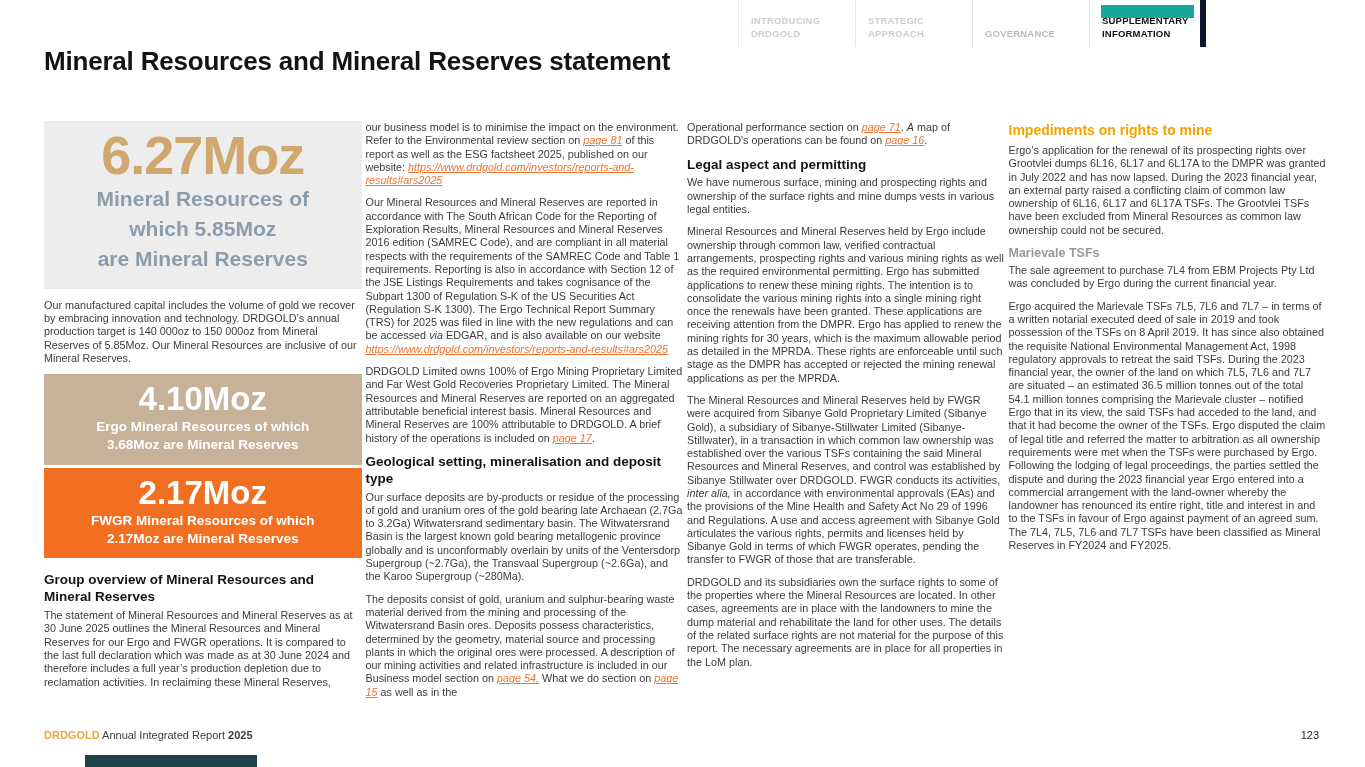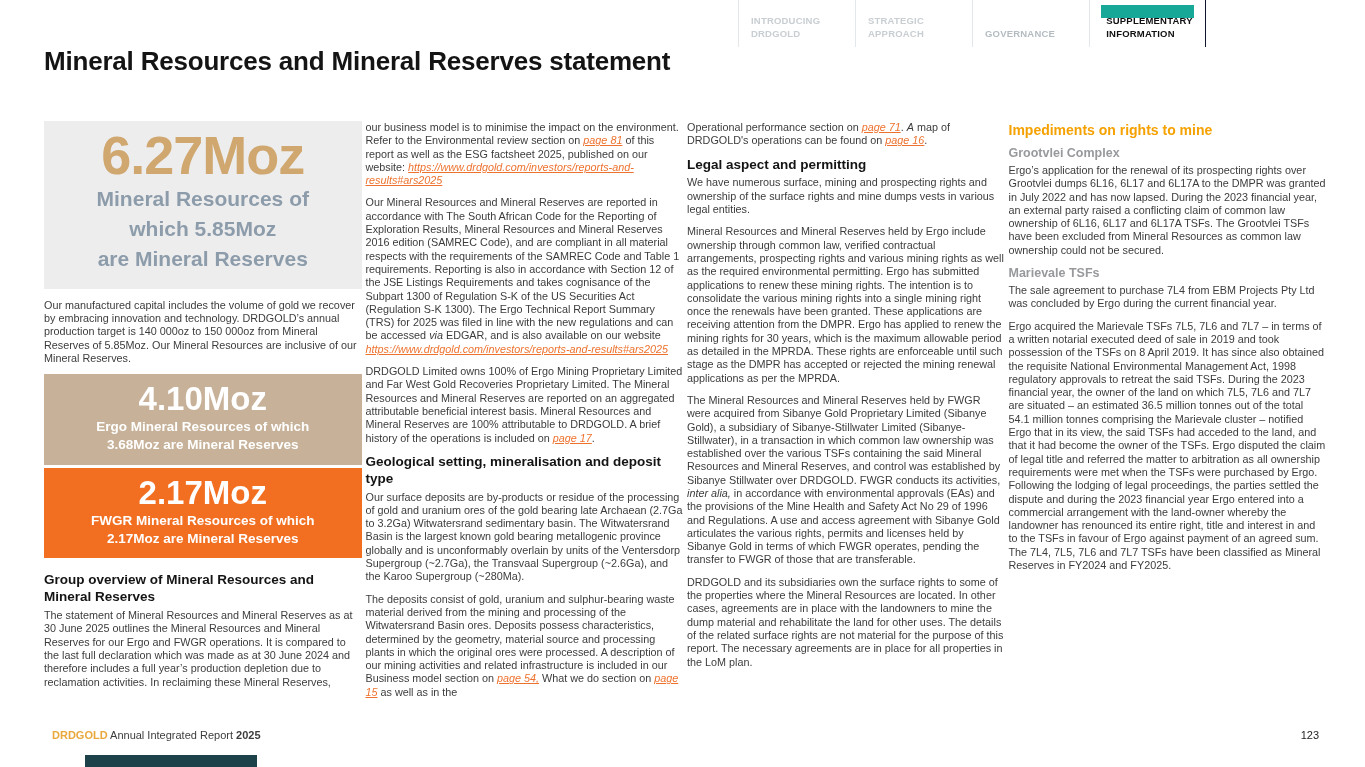--- a/index.html
+++ b/index.html
@@ -9,21 +9,21 @@
     font-family:"Liberation Sans","DejaVu Sans",sans-serif; color:#3c3c3c;
   }
   
   .nav { position:absolute; top:0; left:738px; height:47px; display:flex; }
   .tab {
     width:117px; position:relative; display:flex; align-items:flex-end;
     padding:0 8px 7px 12px; border-left:1px solid #e3e7e9;
     font-size:9.5px; font-weight:700; letter-spacing:.2px;
     color:#c9ced2; line-height:1.3; white-space:pre-line; cursor:pointer;
   }
-  .tab:last-child { border-right:1px solid #0f172a;justify-content:center; }
+  .tab:last-child { border-right:6px solid #0f172a; }
   .tab.mid { color:#b4bcc1; }
   .tab.active { color:#101010; }
   .tab-indicator { position:absolute; top:5px; left:11px; width:93px; height:13px; background:var(--teal,#18A897); }
   
   .page-title { position:absolute; left:44px; top:46px; font-size:26px; font-weight:700; color:#141414; letter-spacing:-.2px; }
   
   .content { position:absolute; left:44px; top:121px; width:1282px; display:grid; grid-template-columns:repeat(4,1fr); column-gap:4px; }
   .content p { font-size:10.8px; line-height:13.3px; margin:0 0 9px; color:#3c3c3c; }
   .sec-h { font-size:13.5px; font-weight:700; color:#141414; line-height:1.25; margin:2px 0 3px; }
   .col1 .sec-h { margin-top:14px; }
@@ -35,21 +35,21 @@
   .stat-main { background:#ededee; text-align:center; padding:5px 4px 15px; margin-bottom:10px; }
   .stat-main .val { font-size:54px; font-weight:700; color:var(--gold,#CFA76F); letter-spacing:-1px; line-height:1.08; }
   .stat-main .cap { font-size:21px; font-weight:700; color:#8d9caa; line-height:1.42; white-space:pre-line; }
   .stat-small { color:#fff; text-align:center; padding:6px 6px 11px; margin-bottom:3px; }
   .stat-small .val { font-size:33px; font-weight:700; line-height:1.15; }
   .stat-small .cap { font-size:13.5px; font-weight:700; line-height:1.32; white-space:pre-line; }
   .stat-ergo { background:var(--tan,#C7B299); }
   .stat-fwgr { background:var(--orange,#F26F21); }
   .intro-para { margin:0 0 12px; }
   
-  .footer { position:absolute; left:52px; bottom:26px; font-size:11px; color:#3c3c3c; }
+  .footer { position:absolute; left:44px; bottom:26px; font-size:11px; color:#3c3c3c; }
   .brand { color:#E9A83C; font-weight:700; }
   .year { font-weight:700; }
   .page-num { position:absolute; right:46px; bottom:26px; font-size:11px; font-weight:400; color:#1e1e1e; }
   .bottom-bar { position:absolute; left:85px; bottom:0; width:172px; height:12px; background:#1E424A; }
 </style>
 </head>
 <body>
 
 <nav class="nav">
     <div class="tab"><span class="tab-label">INTRODUCING
@@ -102,21 +102,20 @@
       <p>Operational performance section on <span class="lnk">page 71</span>. <em>A</em> map of DRDGOLD's operations can be found on <span class="lnk">page 16</span>.</p>
       <h3 class="sec-h">Legal aspect and permitting</h3>
       <p>We have numerous surface, mining and prospecting rights and ownership of the surface rights and mine dumps vests in various legal entities.</p>
       <p>Mineral Resources and Mineral Reserves held by Ergo include ownership through common law, verified contractual arrangements, prospecting rights and various mining rights as well as the required environmental permitting. Ergo has submitted applications to renew these mining rights. The intention is to consolidate the various mining rights into a single mining right once the renewals have been granted. These applications are receiving attention from the DMPR.  Ergo has applied to renew the mining rights for 30 years, which is the maximum allowable period as detailed in the MPRDA. These rights are enforceable until such stage as the DMPR has accepted or rejected the mining renewal applications as per the MPRDA.</p>
       <p>The Mineral Resources and Mineral Reserves held by FWGR were acquired from Sibanye Gold Proprietary Limited (Sibanye Gold), a subsidiary of Sibanye-Stillwater Limited (Sibanye-Stillwater), in a transaction in which common law ownership was established over the various TSFs containing the said Mineral Resources and Mineral Reserves, and control was established by Sibanye Stillwater over DRDGOLD. FWGR conducts its activities, <em>inter alia,</em> in accordance with environmental approvals (EAs) and the provisions of the Mine Health and Safety Act No 29 of 1996 and Regulations. A use and access agreement with Sibanye Gold articulates the various rights, permits and licenses held by Sibanye Gold in terms of which FWGR operates, pending the transfer to FWGR of those that are transferable.</p>
       <p>DRDGOLD and its subsidiaries own the surface rights to some of the properties where the Mineral Resources are located. In other cases, agreements are in place with the landowners to mine the dump material and rehabilitate the land for other uses. The details of the related surface rights are not material for the purpose of this report. The necessary agreements are in place for all properties in the LoM plan.</p>
     </div>
 
   <div class="col">
       <h3 class="h-accent">Impediments on rights to mine</h3>
-      <h4 class="sub-h">Grootvlei Complex</h4>
       <p>Ergo’s application for the renewal of its prospecting rights over Grootvlei dumps 6L16, 6L17 and 6L17A to the DMPR was granted in July 2022 and has now lapsed. During the 2023 financial year, an external party raised a conflicting claim of common law ownership of 6L16, 6L17 and 6L17A TSFs. The Grootvlei TSFs have been excluded from Mineral Resources as common law ownership could not be secured.</p>
       <h4 class="sub-h">Marievale TSFs</h4>
       <p>The sale agreement to purchase 7L4 from EBM Projects Pty Ltd was concluded by Ergo during the current financial year.</p>
       <p>Ergo acquired the Marievale TSFs 7L5, 7L6 and 7L7 – in terms of a written notarial executed deed of sale in 2019 and took possession of the TSFs on 8 April 2019. It has since also obtained the requisite National Environmental Management Act, 1998 regulatory approvals to retreat the said TSFs. During the 2023 financial year, the owner of the land on which 7L5, 7L6 and 7L7 are situated – an estimated 36.5 million tonnes out of the total 54.1 million tonnes comprising the Marievale cluster – notified Ergo that in its view, the said TSFs had acceded to the land, and that it had become the owner of the TSFs. Ergo disputed the claim of legal title and referred the matter to arbitration as all ownership requirements were met when the TSFs were purchased by Ergo. Following the lodging of legal proceedings, the parties settled the dispute and during the 2023 financial year Ergo entered into a commercial arrangement with the land-owner whereby the landowner has renounced its entire right, title and interest in and to the TSFs in favour of Ergo against payment of an agreed sum. The 7L4, 7L5, 7L6 and 7L7 TSFs have been classified as Mineral Reserves in FY2024 and FY2025.</p>
     </div>
 
 </div>
 
 <div class="footer">
   <span class="brand">DRDGOLD</span>

